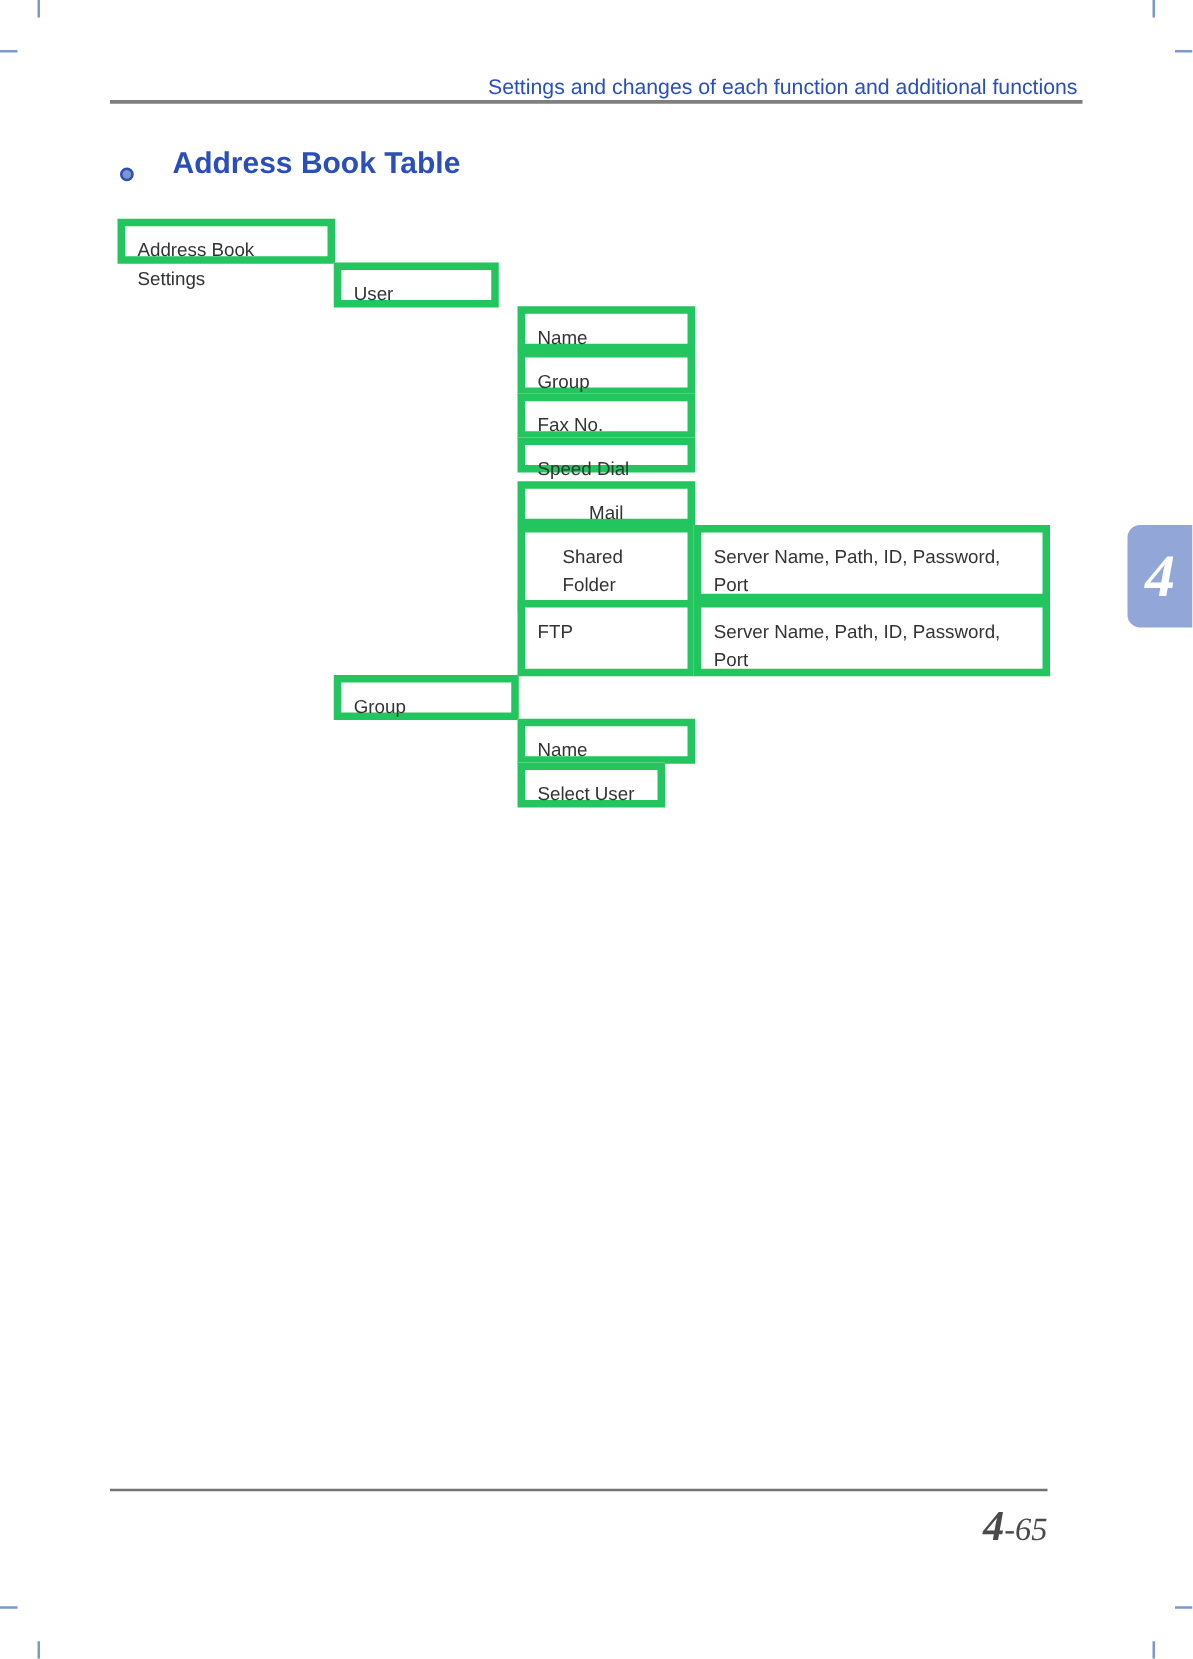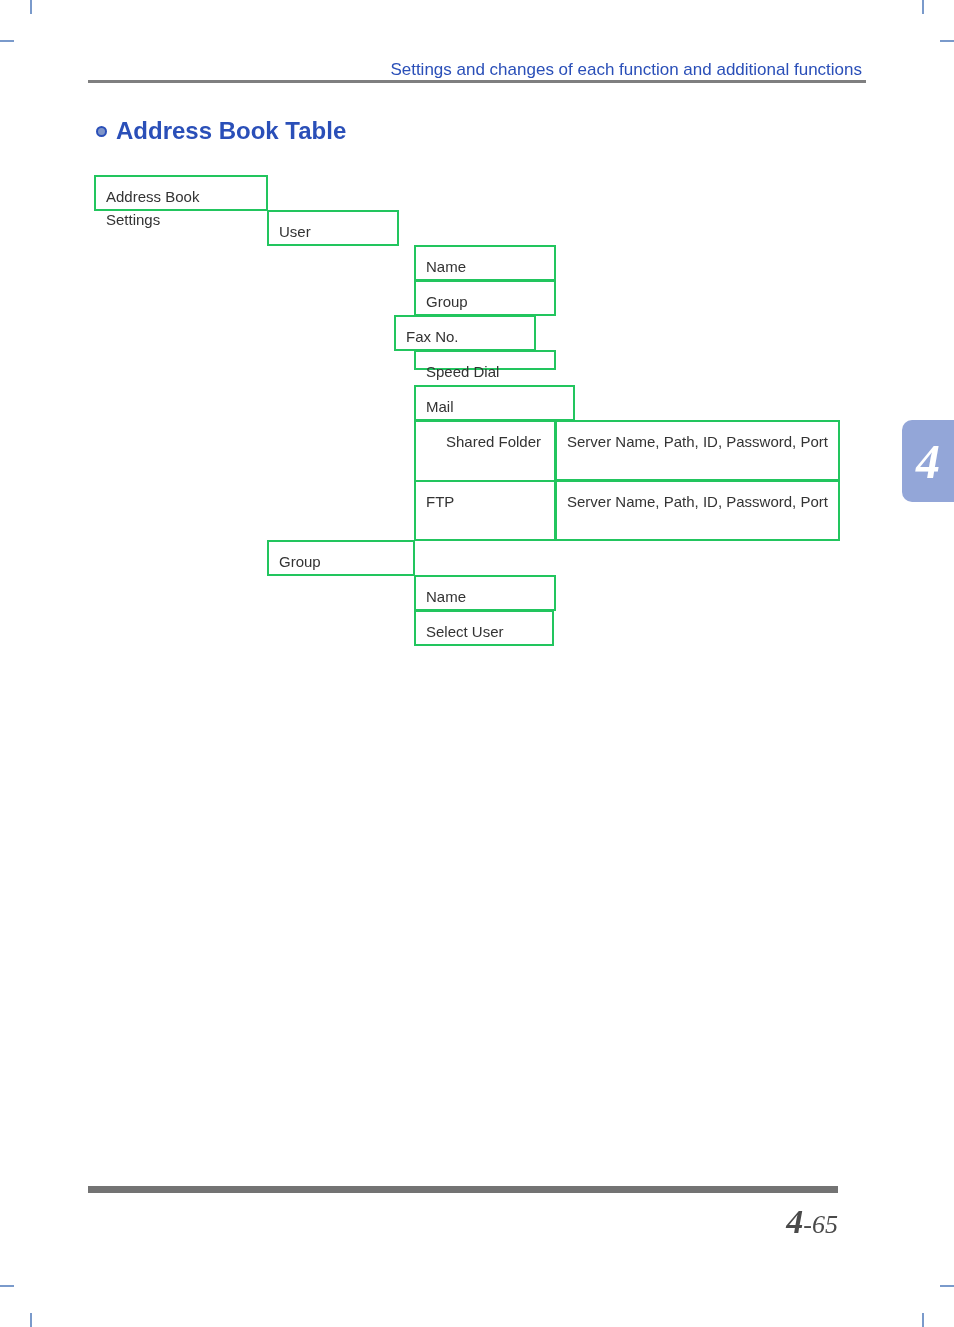--- a/index.html
+++ b/index.html
@@ -37,22 +37,22 @@
     text-align: right;
     padding-right: 4px;
   }
   .head-rule {
     height: 3px;
     background: #7f7f80;
     margin-bottom: 34px;
   }
   .section-row {
     display: flex;
-    align-items: center;
-    gap: 9px;
+    align-items: flex-end;
+    gap: 31px;
     margin-left: 8px;
     margin-bottom: 30px;
   }
   .bullet {
     width: 11px;
     height: 11px;
     border-radius: 50%;
     background: #7f95c9;
     border: 2px solid #2a4fb8;
     flex: 0 0 auto;
@@ -62,41 +62,41 @@
     font-size: 24px;
     font-weight: bold;
   }
   .table-area {
     position: relative;
     width: 746px;
     margin-left: 6px;
   }
   .cell {
     position: absolute;
-    border: 2px solid #22c55e;
+    border: 6px solid #22c55e;
     background: #fff;
     padding: 8px 10px;
     font-size: 15px;
     color: #333;
     line-height: 1.55;
   }
   .c-root { left: 0; top: 0; width: 174px; height: 36px; }
   .c-user { left: 173px; top: 35px; width: 132px; height: 36px; }
   .c-name1 { left: 320px; top: 70px; width: 142px; height: 36px; }
   .c-group1 { left: 320px; top: 105px; width: 142px; height: 36px; }
-  .c-faxno { left: 300px; top: 140px; width: 142px; height: 36px; }
+  .c-faxno { left: 320px; top: 140px; width: 142px; height: 36px; }
   .c-speeddial { left: 320px; top: 175px; width: 142px; height: 19px; }
-  .c-mail { left: 320px; top: 210px; width: 161px; height: 36px; }
+  .c-mail { left: 320px; top: 210px; width: 142px; height: 36px; text-align: center; }
   .c-sharedfolder { left: 320px; top: 245px; width: 142px; height: 68px; padding-left: 30px; }
   .c-sharedfolder-d { left: 461px; top: 245px; width: 285px; height: 61px; }
   .c-ftp { left: 320px; top: 305px; width: 142px; height: 61px; }
   .c-ftp-d { left: 461px; top: 305px; width: 285px; height: 61px; }
   .c-group2 { left: 173px; top: 365px; width: 148px; height: 36px; }
   .c-name2 { left: 320px; top: 400px; width: 142px; height: 36px; }
-  .c-selectuser { left: 320px; top: 435px; width: 140px; height: 36px; }
+  .c-selectuser { left: 320px; top: 435px; width: 118px; height: 36px; }
 
   .side-tab {
     position: absolute;
     right: 0;
     top: 420px;
     width: 52px;
     height: 82px;
     background: #93a6d8;
     border-top-left-radius: 10px;
     border-bottom-left-radius: 10px;
@@ -107,21 +107,21 @@
     font-family: Georgia, 'Times New Roman', serif;
     display: flex;
     align-items: center;
     justify-content: center;
   }
   .footer {
     position: absolute;
     left: 88px;
     bottom: 86px;
     width: 750px;
-    border-top: 7px solid #737373;
+    border-top: 2px solid #737373;
     text-align: right;
     padding-top: 10px;
     font-family: Georgia, 'Times New Roman', serif;
     font-style: italic;
     color: #4a4a4a;
   }
   .footer .chap { font-size: 34px; font-weight: bold; }
   .footer .dash { font-size: 26px; }
   .footer .pg { font-size: 26px; }
 </style>

